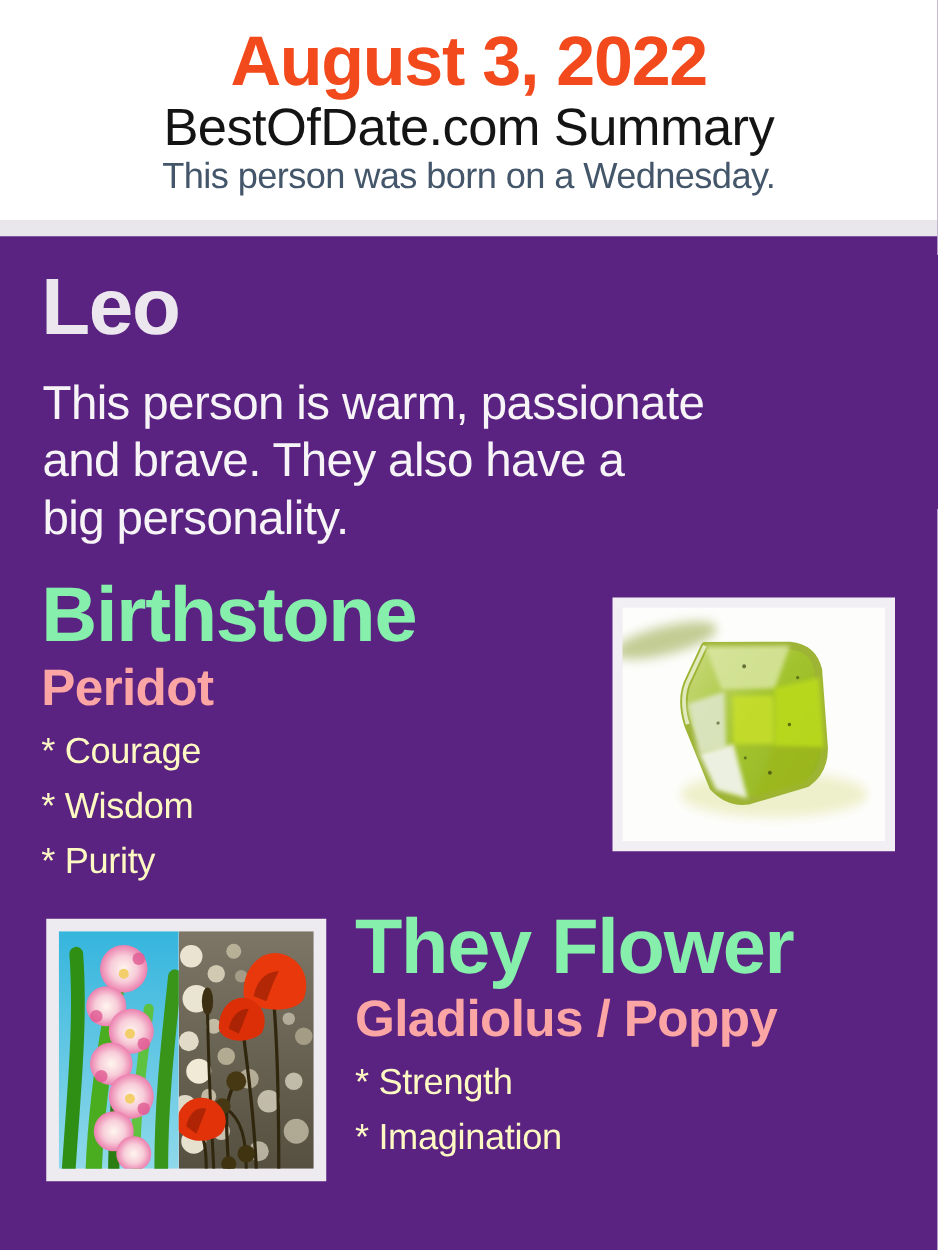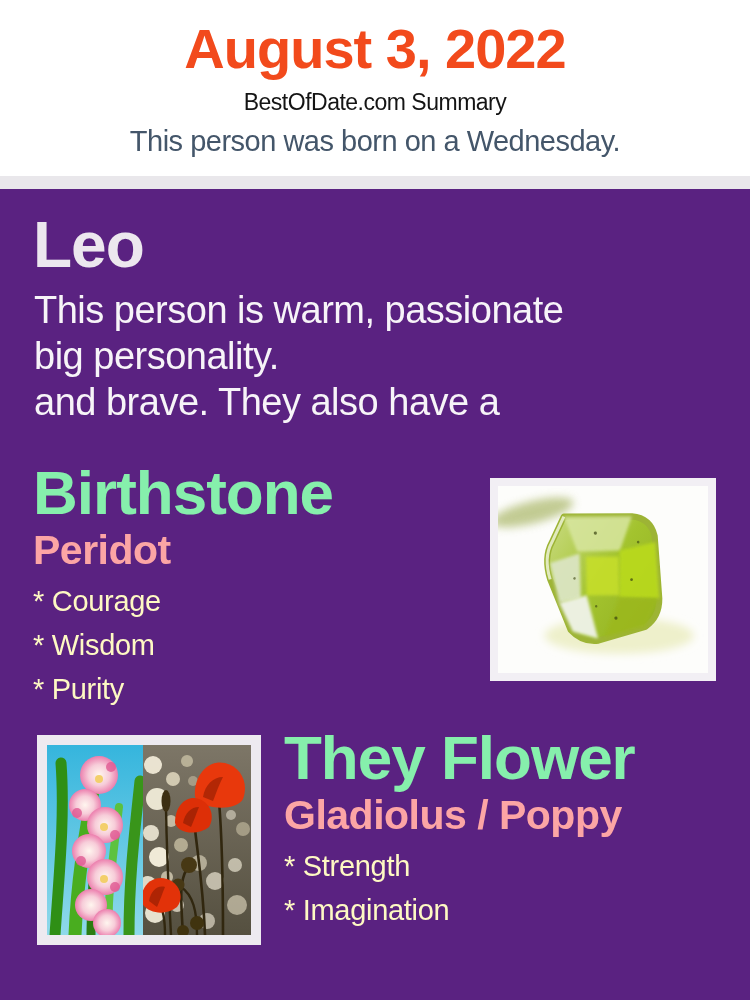--- a/index.html
+++ b/index.html
@@ -19,21 +19,21 @@
     position:absolute;left:0;top:0;width:750px;height:176px;
     background:#ffffff;text-align:center;
   }
   .date-title{
     margin:0;padding-top:18px;
     font-size:56px;line-height:62px;font-weight:bold;
     letter-spacing:-1px;color:#f24a1c;
   }
   .site-summary{
     margin:4px 0 0 0;
-    font-size:23px;line-height:36px;font-weight:400;
+    font-size:42px;line-height:36px;font-weight:400;
     color:#141414;letter-spacing:-0.5px;
   }
   .weekday-note{
     margin:4px 0 0 0;
     font-size:29px;line-height:34px;font-weight:400;
     color:#44566a;letter-spacing:-0.5px;
   }
   .divider{
     position:absolute;left:0;top:176px;width:750px;height:13px;
     background:#e9e7eb;
@@ -42,21 +42,21 @@
   .purple{
     position:absolute;left:0;top:189px;width:750px;height:811px;
     background:#5a2281;color:#f7f4f8;
   }
   .zodiac-sign{
     position:absolute;left:33px;top:21px;margin:0;
     font-size:64px;line-height:70px;font-weight:bold;
     letter-spacing:-1px;color:#ece7ee;
   }
   .zodiac-desc{
-    position:absolute;left:34px;top:98px;margin:0;width:660px;
+    position:absolute;left:34px;top:111px;margin:0;width:660px;
     font-size:38px;line-height:46px;font-weight:400;
     color:#f7f4f8;letter-spacing:-0.5px;
   }
   .zodiac-desc span{display:block;}
   .section-block{position:absolute;margin:0;}
   .bs-block{left:33px;top:272px;width:440px;}
   .bf-block{left:284px;top:537px;width:450px;}
   .section-heading{
     margin:0;
     font-size:62px;line-height:64px;font-weight:bold;
@@ -100,22 +100,22 @@
   </header>
 
   <div class="divider"></div>
 
   <section class="purple">
 
     <h2 class="zodiac-sign">Leo</h2>
 
     <p class="zodiac-desc">
       <span>This person is warm, passionate</span>
+      <span>and brave. They also have a</span>
       <span>big personality.</span>
-      <span>and brave. They also have a</span>
     </p>
 
     <div class="section-block bs-block">
       <h2 class="section-heading">Birthstone</h2>
       <div class="section-name">Peridot</div>
       <ul class="trait-list">
         <li>* Courage</li>
         <li>* Wisdom</li>
         <li>* Purity</li>
       </ul>

